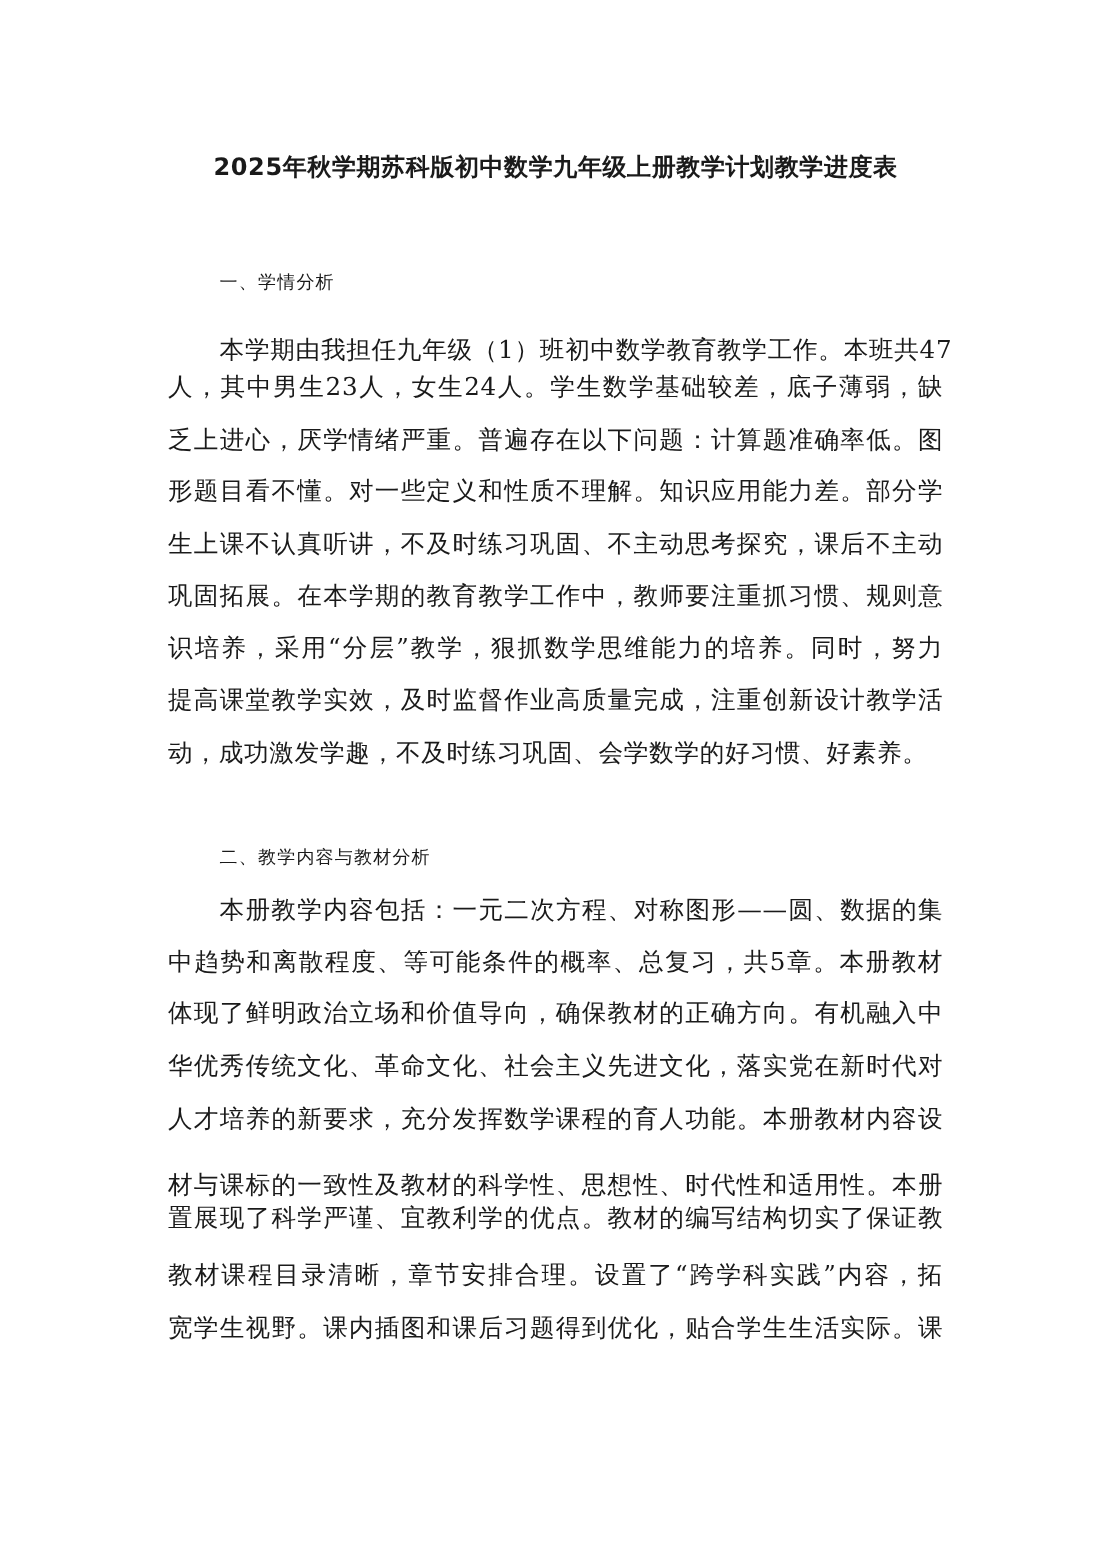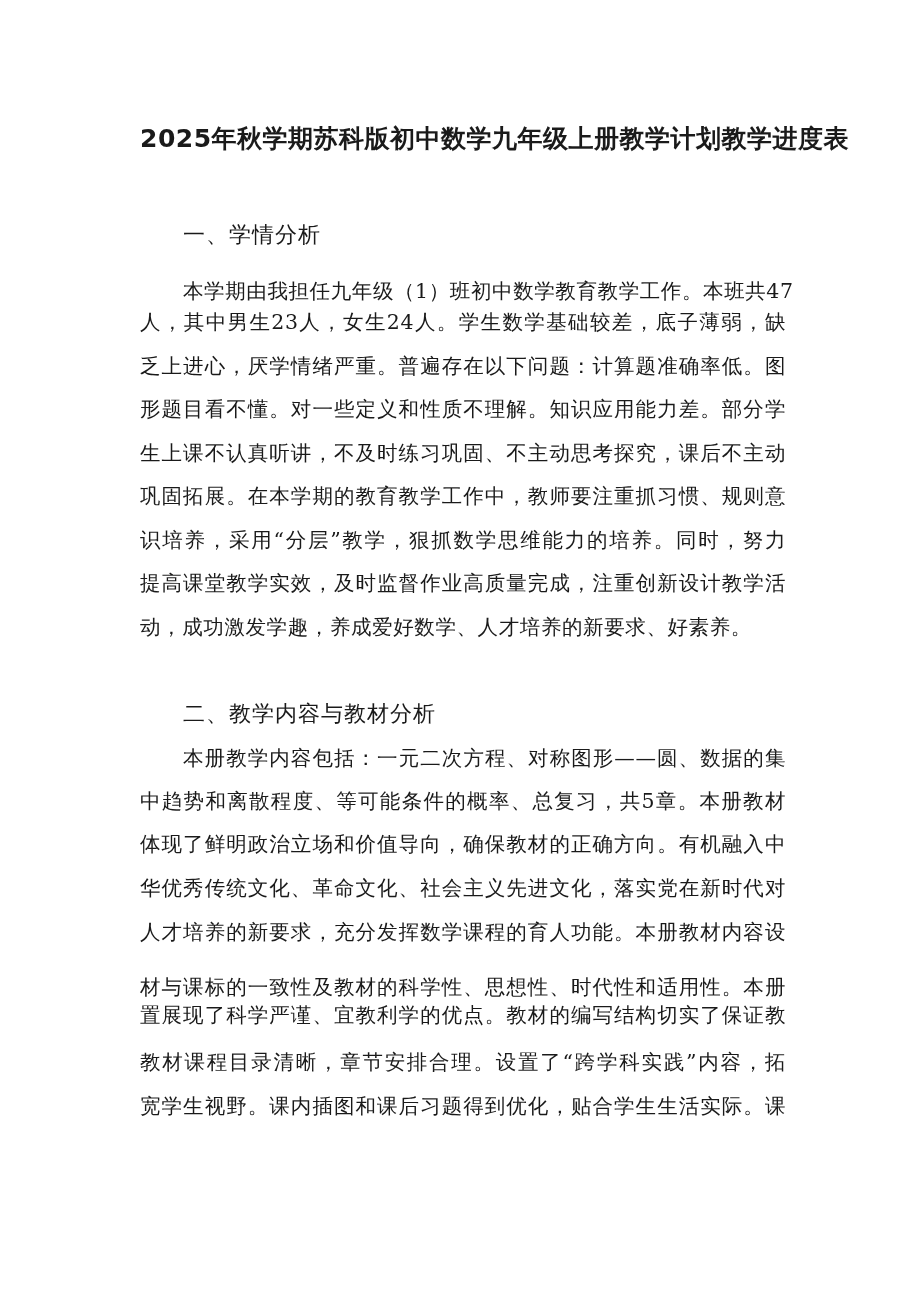--- a/index.html
+++ b/index.html
@@ -1,44 +1,44 @@
 <!DOCTYPE html>
 <html><head>
 <meta charset="utf-8">
 <style>
   html, body { margin: 0; padding: 0; background: #ffffff; }
   body { width: 920px; height: 1302px; position: relative; overflow: hidden;
          font-family: "DejaVu Serif", "Liberation Serif", serif; color: #1a1a1a; }
   .page { position: absolute; left: 140px; top: 0; width: 646px; }
   .title { position: absolute; left: 0; top: 124px; width: 646px; text-align: center;
-           font-size: 25px; font-weight: bold; letter-spacing: 0.5px; line-height: 30px;
+           font-size: 20px; font-weight: bold; letter-spacing: 0.5px; line-height: 30px;
            font-family: "DejaVu Sans", "Liberation Sans", sans-serif; white-space: nowrap; }
   .line { position: absolute; left: 0; width: 646px; font-size: 20.5px; line-height: 30px;
           white-space: nowrap; letter-spacing: 0.6px; text-align: justify; text-align-last: justify; }
   .line.indent { left: 43px; width: 603px; }
   .line.last { text-align-last: left; }
-  .heading { position: absolute; left: 43px; font-size: 22px; line-height: 30px;
+  .heading { position: absolute; left: 43px; font-size: 15px; line-height: 30px;
              white-space: nowrap; letter-spacing: 1px; }
 </style>
 </head>
 <body>
 
 <div class="page">
   <div class="title">2025年秋学期苏科版初中数学九年级上册教学计划教学进度表</div>
 
   <div class="heading" style="top:220px">一、学情分析</div>
   <div class="line indent" style="top:276px">本学期由我担任九年级（1）班初中数学教育教学工作。本班共47</div>
   <div class="line" style="top:307px">人，其中男生23人，女生24人。学生数学基础较差，底子薄弱，缺</div>
   <div class="line" style="top:351px">乏上进心，厌学情绪严重。普遍存在以下问题：计算题准确率低。图</div>
   <div class="line" style="top:394px">形题目看不懂。对一些定义和性质不理解。知识应用能力差。部分学</div>
   <div class="line" style="top:438px">生上课不认真听讲，不及时练习巩固、不主动思考探究，课后不主动</div>
   <div class="line" style="top:481px">巩固拓展。在本学期的教育教学工作中，教师要注重抓习惯、规则意</div>
   <div class="line" style="top:525px">识培养，采用“分层”教学，狠抓数学思维能力的培养。同时，努力</div>
   <div class="line" style="top:568px">提高课堂教学实效，及时监督作业高质量完成，注重创新设计教学活</div>
-  <div class="line last" style="top:612px">动，成功激发学趣，养成爱好数学、人才培养的新要求、好素养。</div>
+  <div class="line last" style="top:612px">动，成功激发学趣，不及时练习巩固、会学数学的好习惯、好素养。</div>
 
   <div class="heading" style="top:699px">二、教学内容与教材分析</div>
   <div class="line indent" style="top:743px">本册教学内容包括：一元二次方程、对称图形——圆、数据的集</div>
   <div class="line" style="top:786px">中趋势和离散程度、等可能条件的概率、总复习，共5章。本册教材</div>
   <div class="line" style="top:829px">体现了鲜明政治立场和价值导向，确保教材的正确方向。有机融入中</div>
   <div class="line" style="top:873px">华优秀传统文化、革命文化、社会主义先进文化，落实党在新时代对</div>
   <div class="line" style="top:917px">人才培养的新要求，充分发挥数学课程的育人功能。本册教材内容设</div>
   <div class="line" style="top:1000px">置展现了科学严谨、宜教利学的优点。教材的编写结构切实了保证教</div>
   <div class="line" style="top:972px">材与课标的一致性及教材的科学性、思想性、时代性和适用性。本册</div>
   <div class="line" style="top:1047px">教材课程目录清晰，章节安排合理。设置了“跨学科实践”内容，拓</div>

